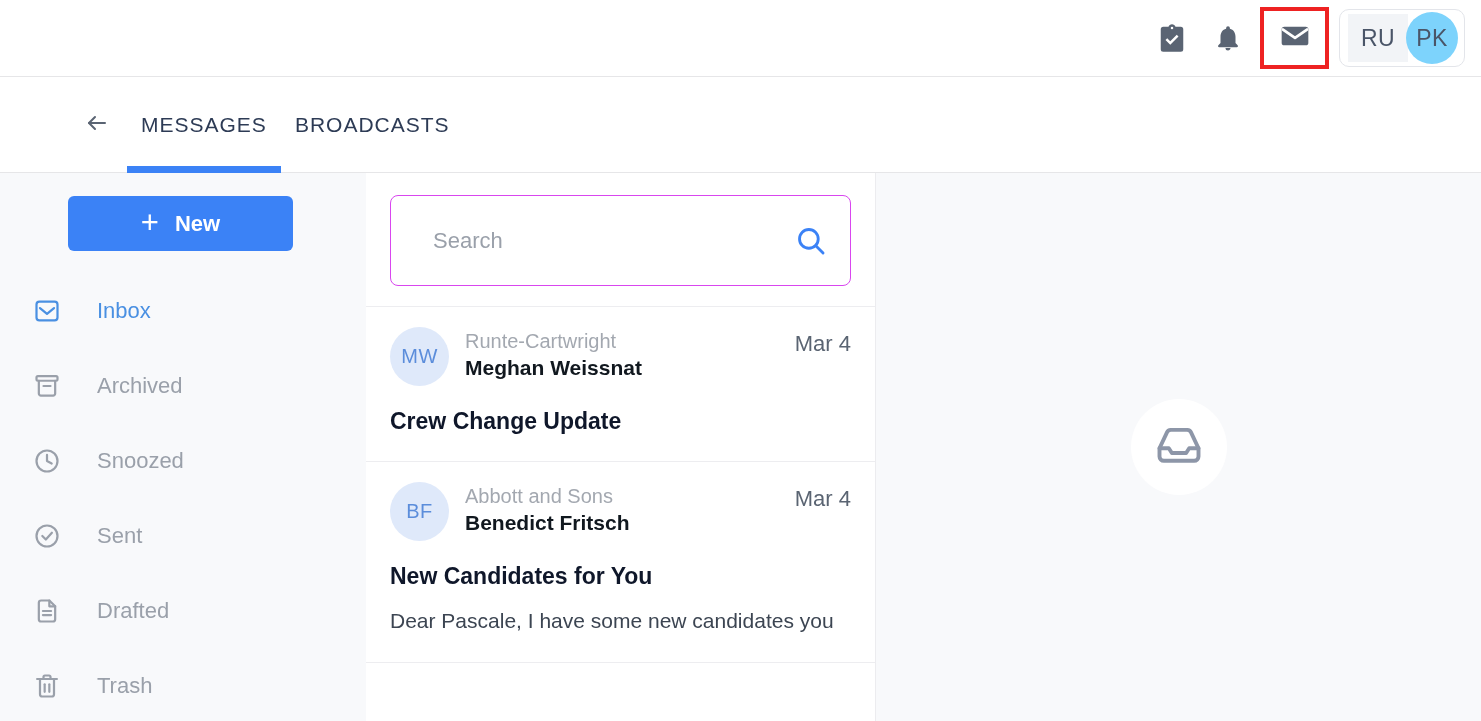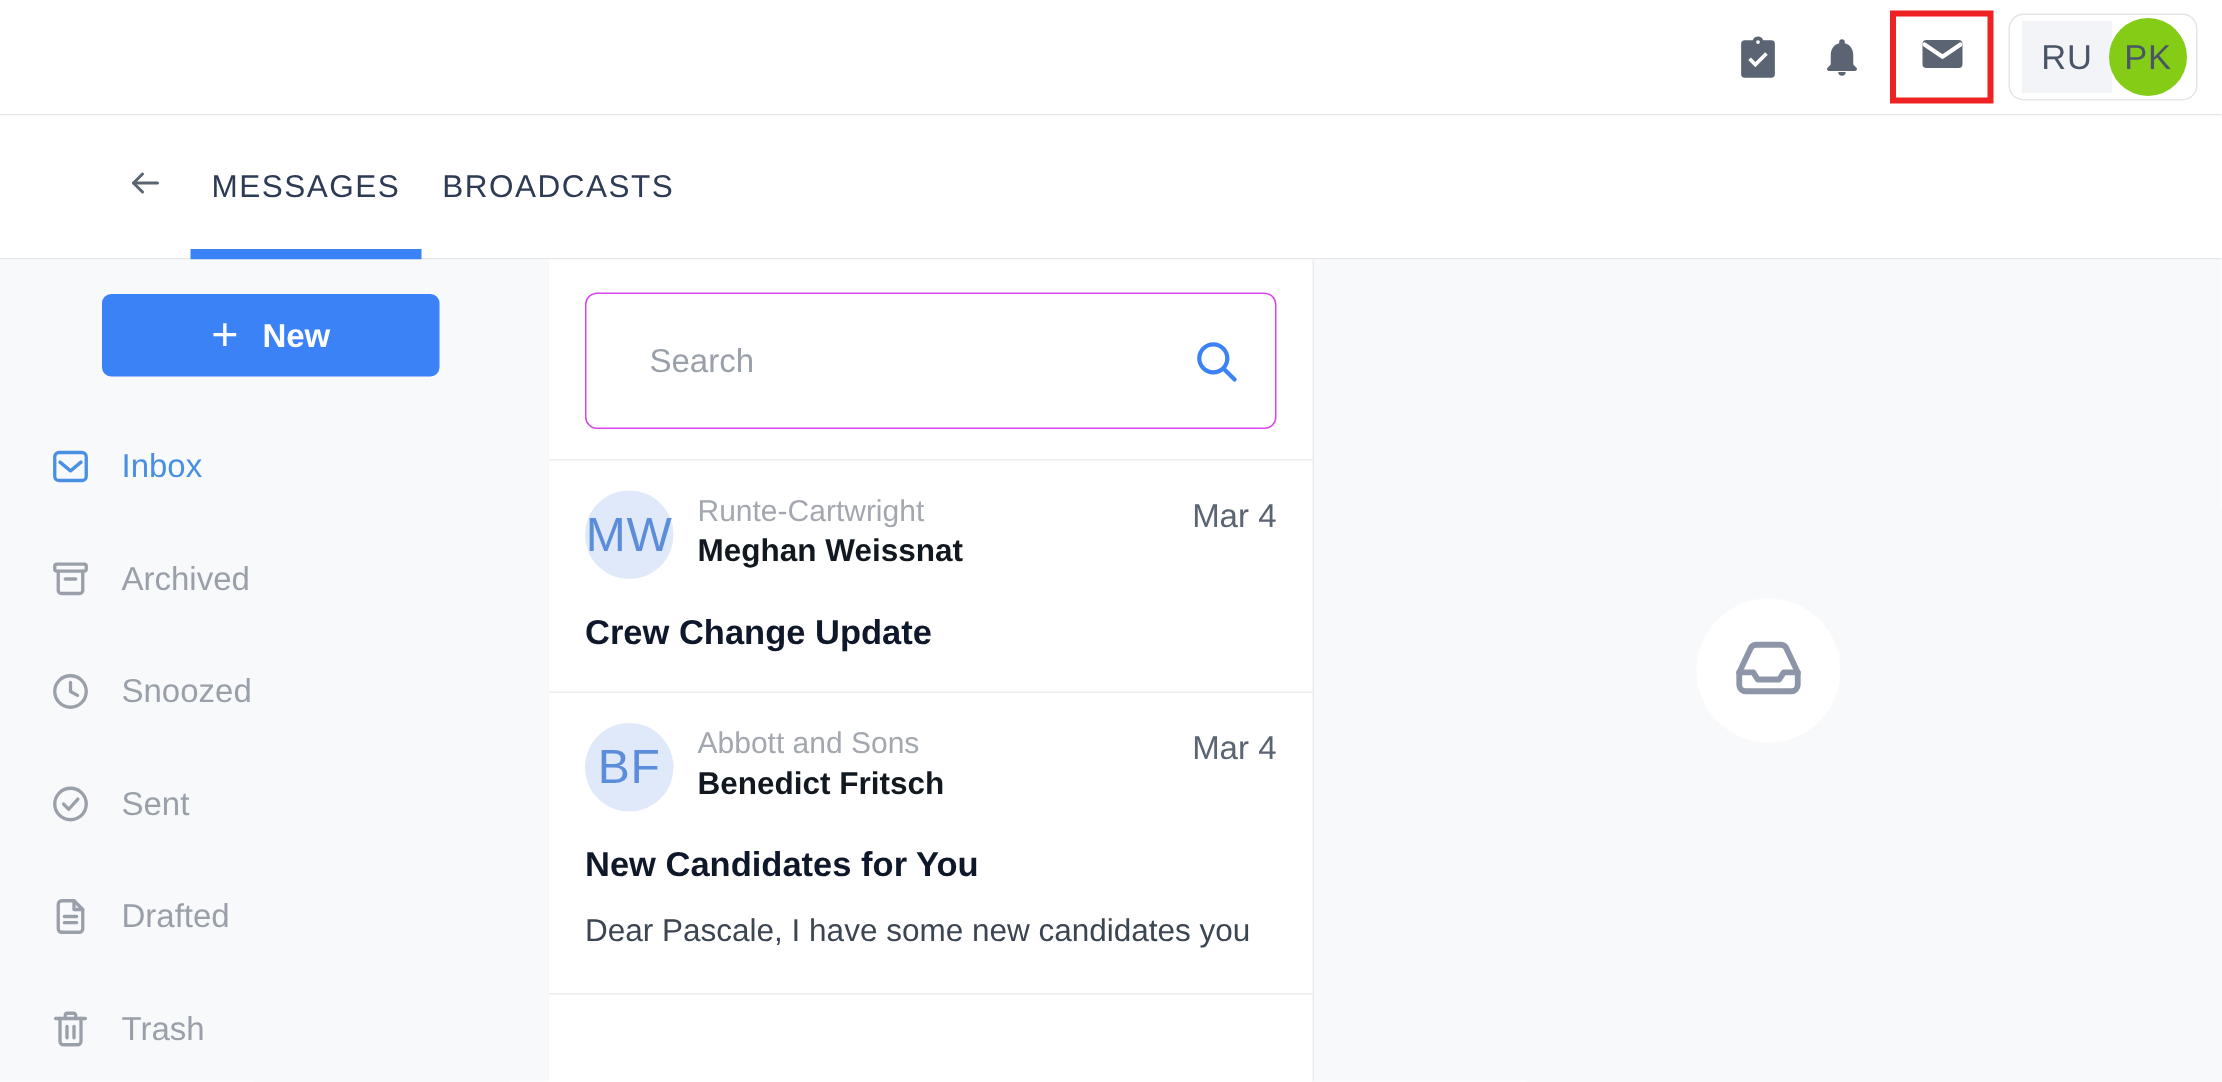--- a/index.html
+++ b/index.html
@@ -72,21 +72,21 @@
     justify-content: center;
     font-size: 23px;
     color: #4a5568;
     margin-left: 8px;
     letter-spacing: .5px;
   }
   .avatar-circ {
     width: 52px;
     height: 52px;
     border-radius: 50%;
-    background: #84cc16;
+    background: #7dd3fc;
     display: flex;
     align-items: center;
     justify-content: center;
     font-size: 23px;
     color: #4a5568;
     margin-left: -2px;
     margin-right: 6px;
     letter-spacing: .5px;
   }
 
@@ -174,21 +174,21 @@
     margin-top: -3px;
   }
   .nav-list { margin-top: 35px; }
   .nav-item {
     display: flex;
     align-items: center;
     height: 50px;
     padding-left: 32px;
     margin-bottom: 25px;
     cursor: pointer;
-    gap: 19px;
+    gap: 35px;
   }
   .nav-item .nav-icon {
     width: 30px;
     height: 30px;
     display: flex;
     align-items: center;
     justify-content: center;
     flex: none;
   }
   .nav-item .nav-label {
@@ -240,21 +240,21 @@
     display: flex;
     align-items: flex-start;
     gap: 16px;
   }
   .msg-avatar {
     width: 59px;
     height: 59px;
     border-radius: 50%;
     background: #dfe9fa;
     color: #5b8ddb;
-    font-size: 32px;
+    font-size: 20px;
     display: flex;
     align-items: center;
     justify-content: center;
     flex: none;
     letter-spacing: .5px;
   }
   .msg-names { flex: 1; padding-top: 2px; }
   .msg-company {
     font-size: 20px;
     color: #a3a8b0;

